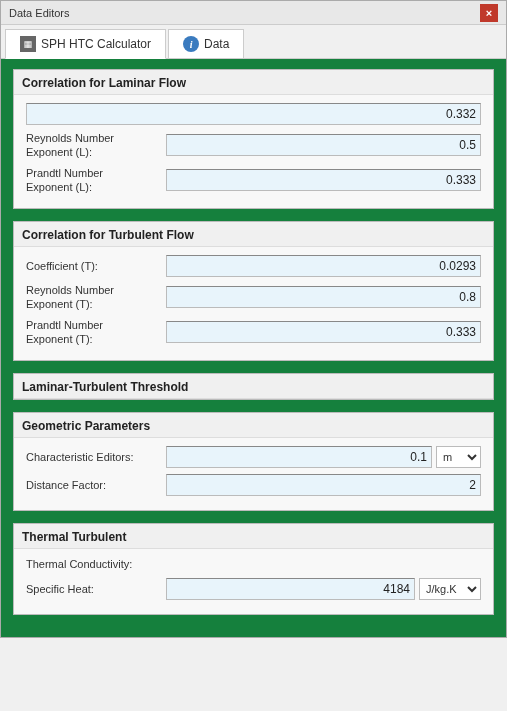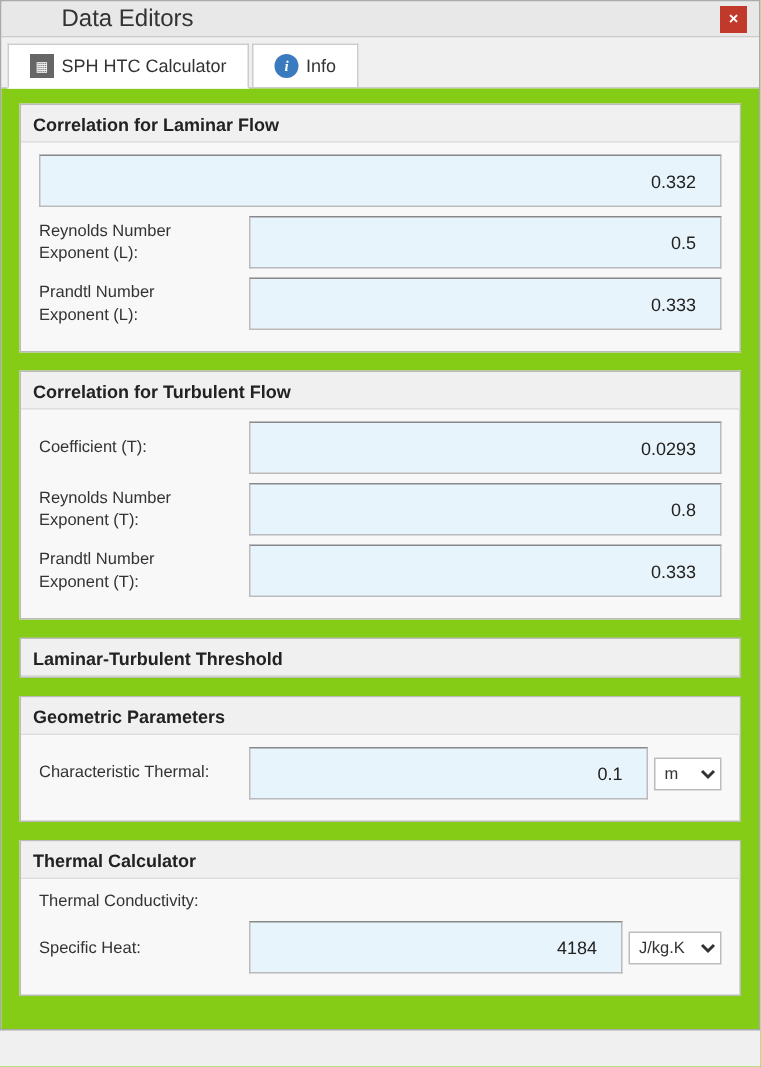--- a/index.html
+++ b/index.html
@@ -21,23 +21,22 @@
       background: #e8e8e8;
       border-bottom: 1px solid #ccc;
       padding: 4px 8px;
       display: flex;
       justify-content: space-between;
       align-items: center;
       height: 24px;
     }
 
     .title-bar-text {
-      font-size: 16px;
-      color: #333;
-      margin-left: 32px;
+      font-size: 11px;
+      color: #333;
     }
 
     .close-btn {
       background: #c0392b;
       color: white;
       border: none;
       width: 18px;
       height: 18px;
       font-size: 11px;
       cursor: pointer;
@@ -71,21 +70,21 @@
 
     .tab.active {
       background: #fff;
       border-bottom: 1px solid #fff;
       margin-bottom: -1px;
       z-index: 1;
     }
 
     .content {
       padding: 10px 12px;
-      background: #84cc16;
+      background: #15803d;
     }
 
     .section {
       margin-bottom: 12px;
       border: 1px solid #bbb;
       background: #f8f8f8;
     }
 
     .section-header {
       font-weight: bold;
@@ -116,26 +115,26 @@
 
     .field-input-wrap {
       flex: 1;
       display: flex;
       align-items: center;
       gap: 4px;
     }
 
     .field-input {
       flex: 1;
-      height: 35px;
+      height: 22px;
       border: 1px solid #bbb;
       border-top: 1px solid #888;
       background: #e8f4fb;
       text-align: right;
-      padding: 0 16px;
+      padding: 0 4px;
       font-size: 12px;
       color: #222;
       outline: none;
     }
 
     .field-select {
       height: 22px;
       border: 1px solid #bbb;
       background: #fff;
       font-size: 11px;
@@ -169,21 +168,21 @@
     <button class="close-btn">×</button>
   </div>
 
   <div class="tabs">
     <div class="tab active">
       <span style="display:inline-block;width:16px;height:16px;background:#666;color:white;font-size:9px;text-align:center;line-height:16px;">▦</span>
       <span>SPH HTC Calculator</span>
     </div>
     <div class="tab">
       <span class="info-icon">i</span>
-      <span>Info</span>
+      <span>Data</span>
     </div>
   </div>
 
   <div class="content">
 
     <div class="section">
       <div class="section-header">Correlation for Laminar Flow</div>
       <div class="section-body">
         <div class="field-row">
           <div class="field-input-wrap">
@@ -230,36 +229,42 @@
     </div>
 
     <div class="section">
       <div class="section-header">Laminar-Turbulent Threshold</div>
     </div>
 
     <div class="section">
       <div class="section-header">Geometric Parameters</div>
       <div class="section-body">
         <div class="field-row">
-          <span class="field-label">Characteristic Thermal:</span>
+          <span class="field-label">Characteristic Editors:</span>
           <div class="field-input-wrap">
             <input class="field-input" type="text" value="0.1" style="">
             <select class="field-select">
               <option>m</option>
               <option>cm</option>
               <option>mm</option>
               <option>ft</option>
             </select>
           </div>
         </div>
-      </div>
-    </div>
-
-    <div class="section">
-      <div class="section-header">Thermal Calculator</div>
+        <div class="field-row">
+          <span class="field-label">Distance Factor:</span>
+          <div class="field-input-wrap">
+            <input class="field-input" type="text" value="2" style="">
+          </div>
+        </div>
+      </div>
+    </div>
+
+    <div class="section">
+      <div class="section-header">Thermal Turbulent</div>
       <div class="section-body">
         <div class="field-row">
           <span class="field-label">Thermal Conductivity:</span>
         </div>
         <div class="field-row">
           <span class="field-label">Specific Heat:</span>
           <div class="field-input-wrap">
             <input class="field-input" type="text" value="4184" style="">
             <select class="field-select">
               <option>J/kg.K</option>

